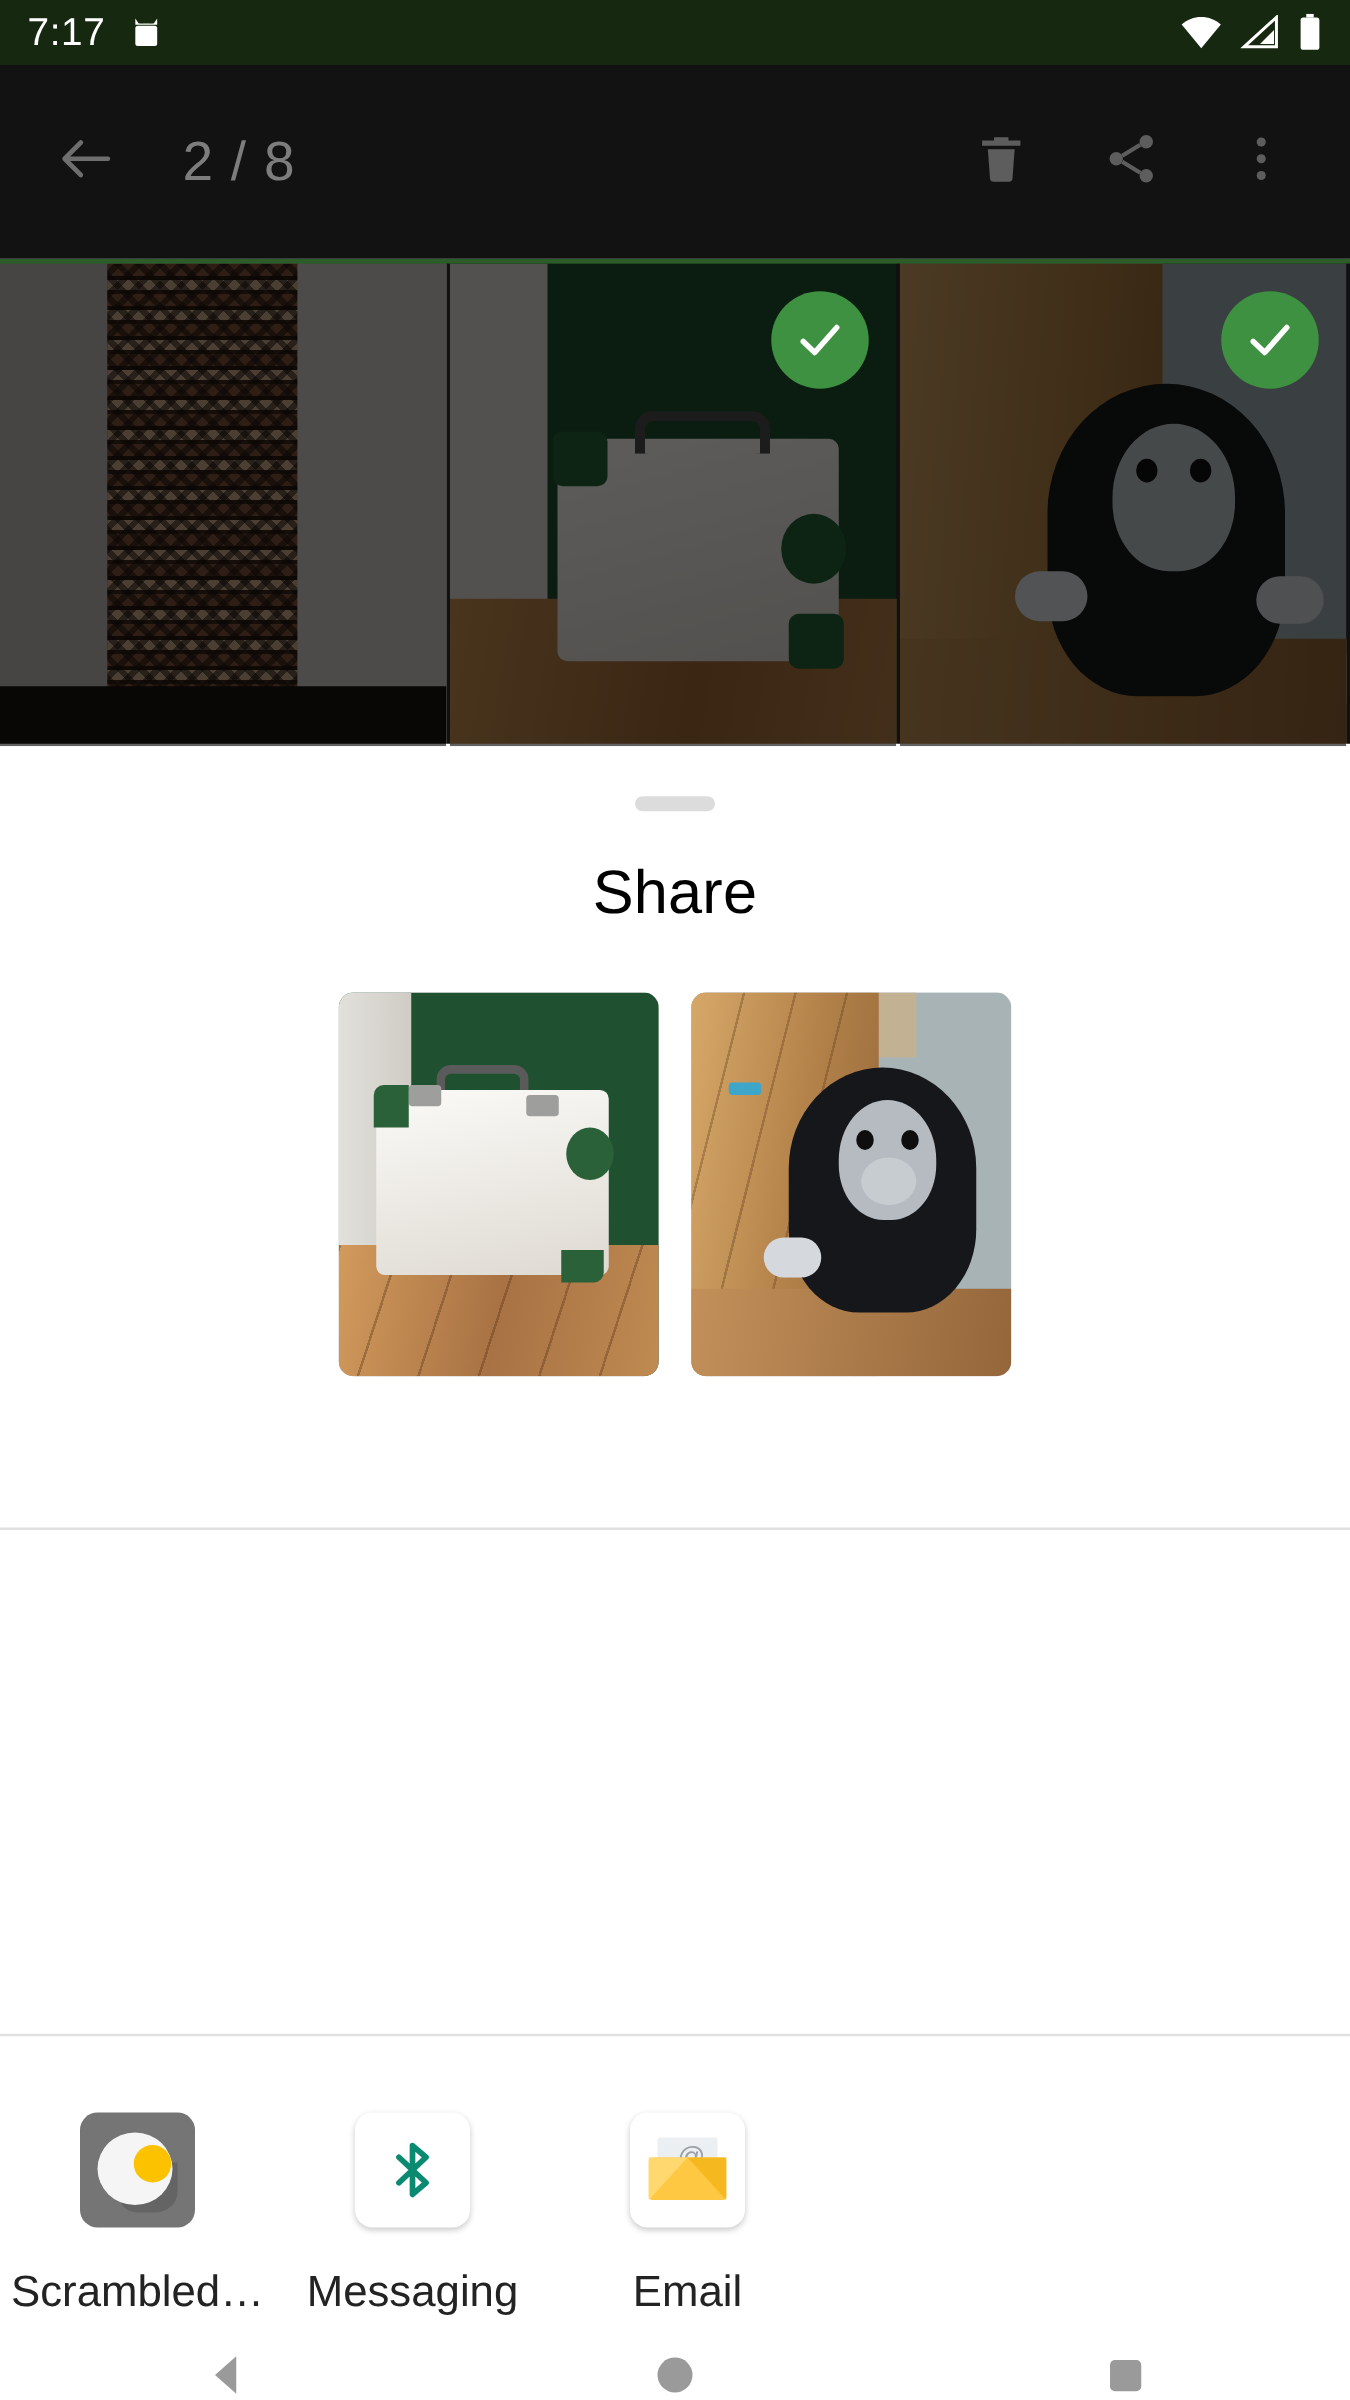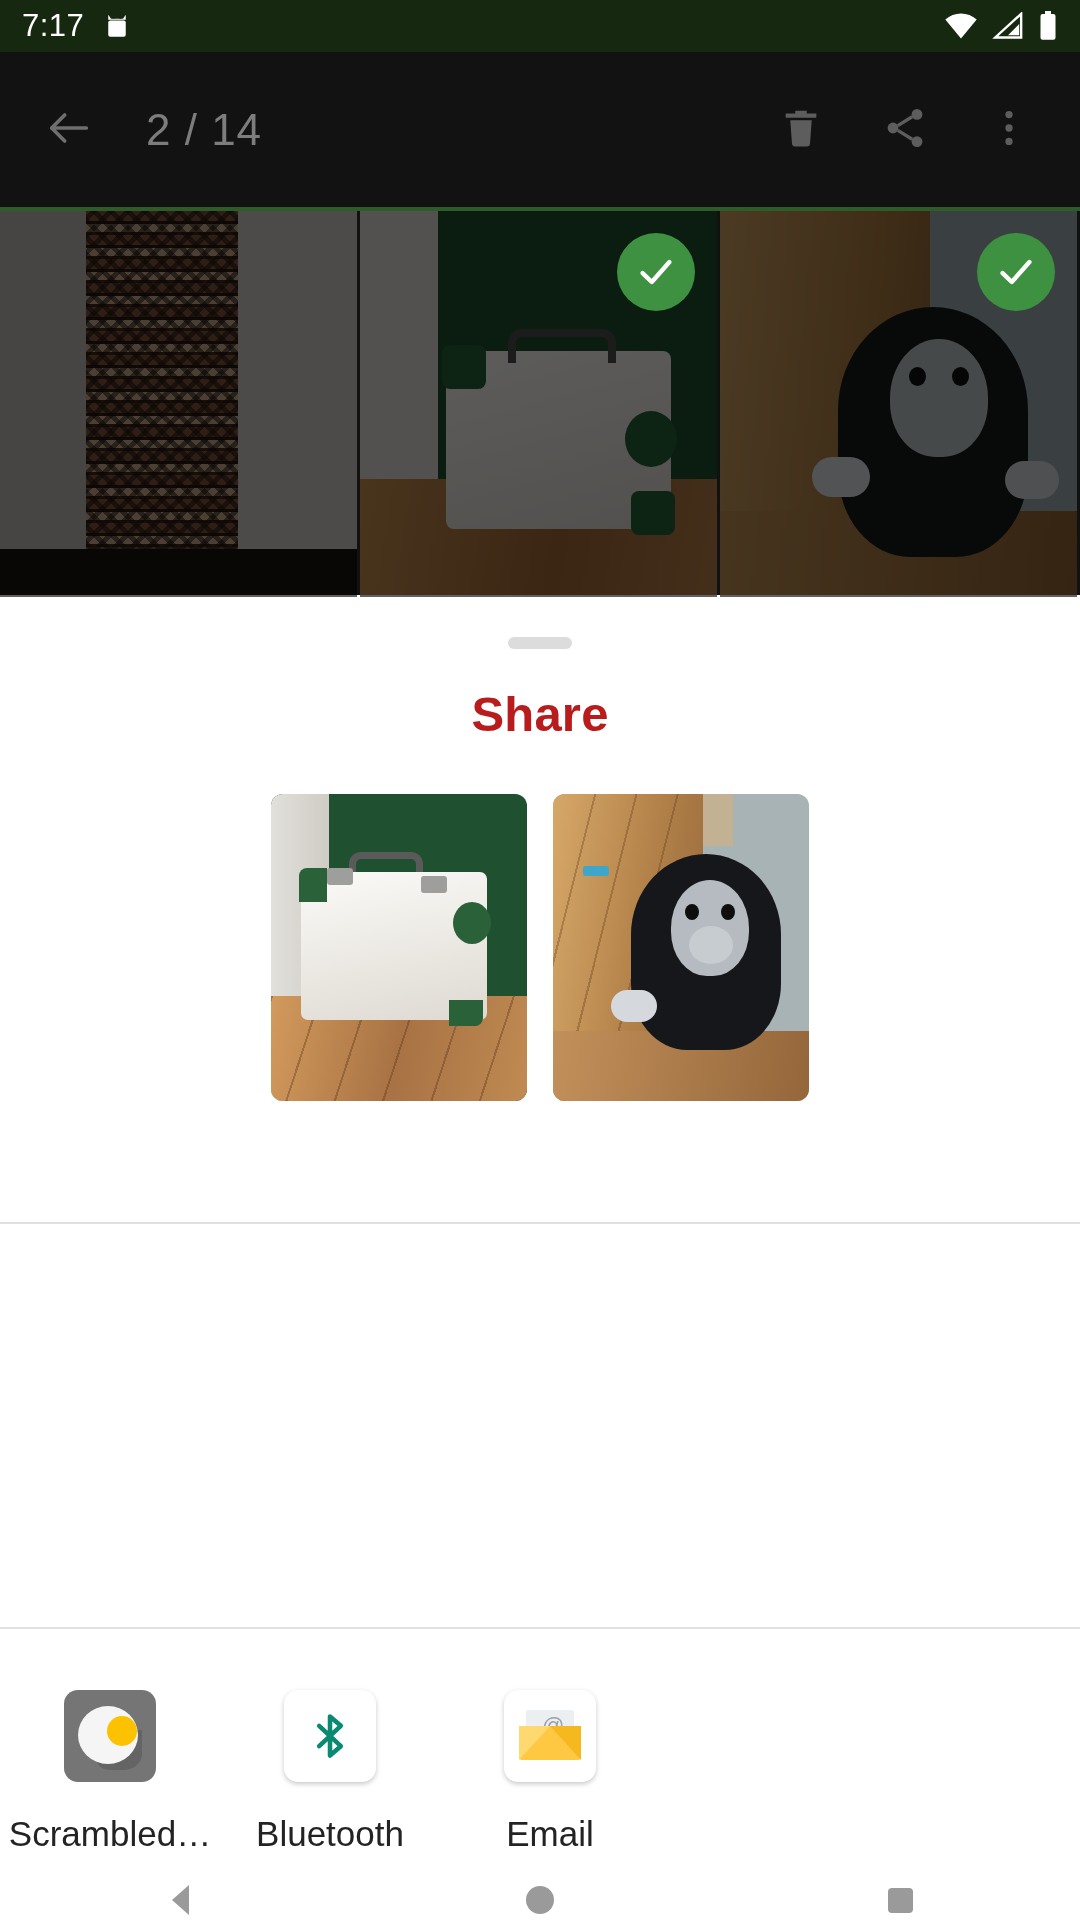--- a/index.html
+++ b/index.html
@@ -129,21 +129,21 @@
   
   .sheet{
     position:absolute; top:595px; left:0; width:1080px; height:1285px;
     background:#ffffff;
   }
   .handle{
     width:64px; height:12px; border-radius:6px; background:#dcdcdc;
     margin:42px auto 0;
   }
   .sheet-title{
-    text-align:center; color:#b91c1c; font-size:49px; font-weight:700;
+    text-align:center; color:#000000; font-size:49px; font-weight:400;
     margin-top:37px; letter-spacing:.2px;
   }
   .previews{
     display:flex; justify-content:center; gap:26px; margin-top:52px;
   }
   .pv{
     width:256px; height:307px; border-radius:12px; overflow:hidden;
     position:relative; background:#ddd;
   }
   
@@ -338,21 +338,21 @@
 </div>
 
 <div class="toolbar">
   <div class="tb-back">
     <span>
       <svg width="52" height="52" viewBox="0 0 24 24">
         <path fill="none" stroke="#6e6e6e" stroke-width="1.7" stroke-linecap="round" stroke-linejoin="round" d="M20 12 H4 M10 6 L4 12 L10 18"></path>
       </svg>
     </span>
   </div>
-  <div class="tb-count">2 / 14</div>
+  <div class="tb-count">2 / 8</div>
   <div class="tb-actions">
     <div class="tb-btn">
       <span>
         <svg width="46" height="46" viewBox="0 0 24 24">
           <path fill="#5d5d5d" d="M9 3h6v1.4h5V6.6H4V4.4h5V3z"></path>
           <path fill="#5d5d5d" d="M6.4 8h11.2l-.9 12.1a1.6 1.6 0 0 1-1.6 1.5H8.9a1.6 1.6 0 0 1-1.6-1.5L6.4 8z"></path>
         </svg>
       </span>
     </div>
     <div class="tb-btn">
@@ -484,21 +484,21 @@
       </div>
       <div class="app-label">Scrambled…</div>
     </div>
 
     <div class="app">
       <div class="app-icon ic-shadow">
         <svg width="52" height="52" viewBox="0 0 24 24">
           <path fill="none" stroke="#0b8a72" stroke-width="2.1" stroke-linecap="round" stroke-linejoin="round" d="M7 7.3 L17 16.7 L12 21 V3 L17 7.3 L7 16.7"></path>
         </svg>
       </div>
-      <div class="app-label">Bluetooth</div>
+      <div class="app-label">Messaging</div>
     </div>
 
     <div class="app">
       <div class="app-icon ic-shadow">
         <div class="env">
           <div class="env-paper"></div>
           <div class="env-at">@</div>
           <div class="env-body"></div>
           <div class="env-flap"></div>
         </div>

